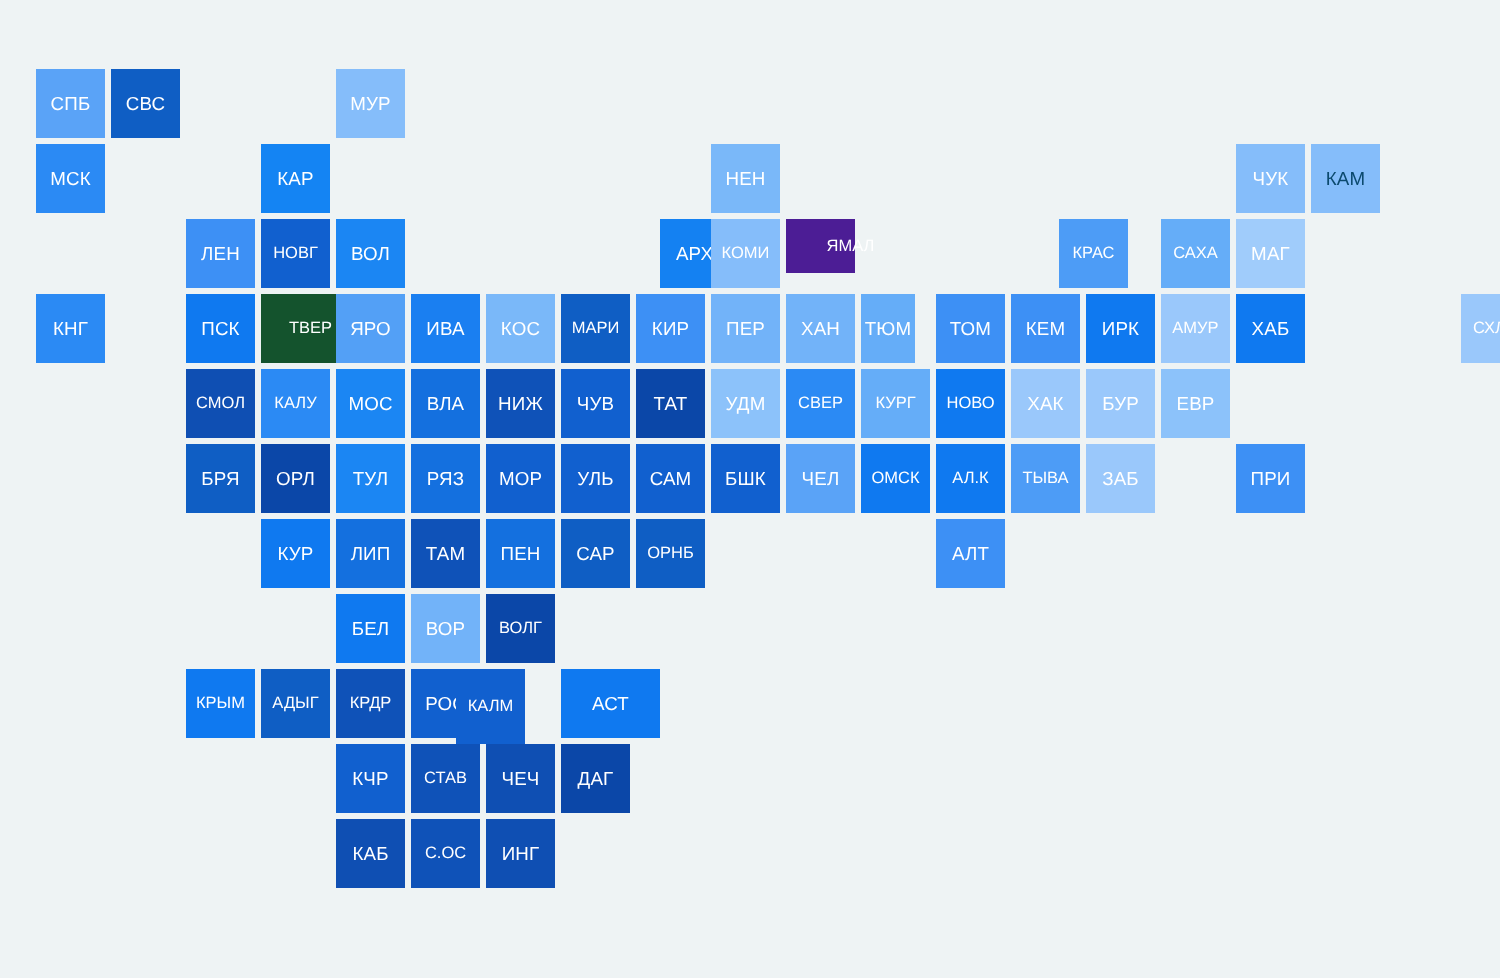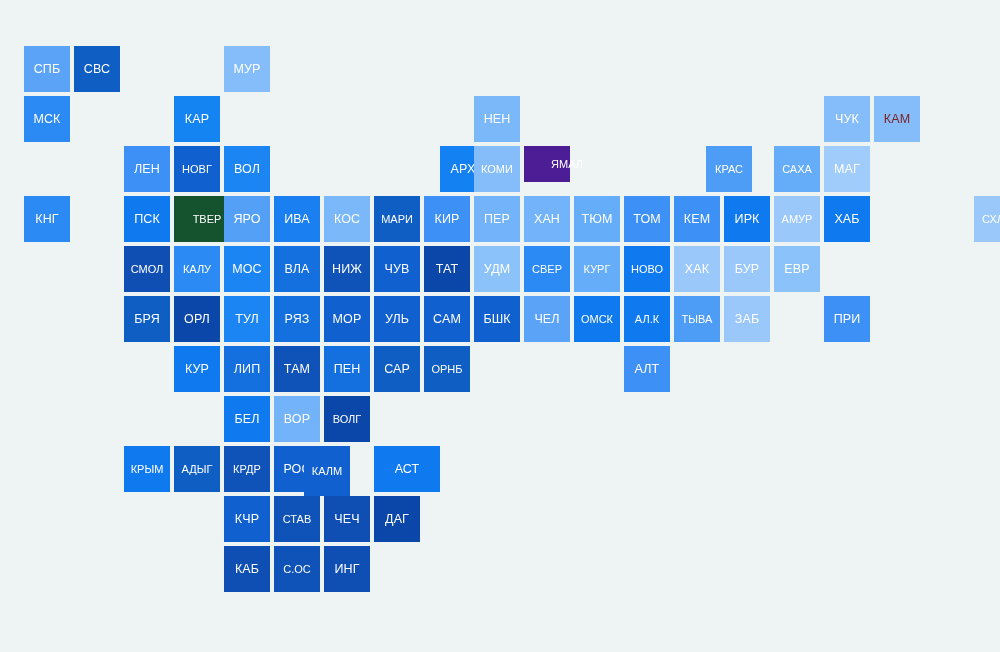--- a/index.html
+++ b/index.html
@@ -43,41 +43,41 @@
 <body>
 
 <div id="tilemap" style="background: rgb(238, 243, 244);">
     <div class="tile" style="left: 24px; top: 46px; width: 46px; height: 46px; background: rgb(90, 163, 247); color: rgb(255, 255, 255);">СПБ</div>
     <div class="tile" style="left: 74px; top: 46px; width: 46px; height: 46px; background: rgb(15, 94, 196); color: rgb(255, 255, 255);">СВС</div>
     <div class="tile" style="left: 224px; top: 46px; width: 46px; height: 46px; background: rgb(133, 189, 250); color: rgb(255, 255, 255);">МУР</div>
     <div class="tile" style="left: 24px; top: 96px; width: 46px; height: 46px; background: rgb(43, 138, 244); color: rgb(255, 255, 255);">МСК</div>
     <div class="tile" style="left: 174px; top: 96px; width: 46px; height: 46px; background: rgb(20, 132, 243); color: rgb(255, 255, 255);">КАР</div>
     <div class="tile" style="left: 474px; top: 96px; width: 46px; height: 46px; background: rgb(122, 184, 249); color: rgb(255, 255, 255);">НЕН</div>
     <div class="tile" style="left: 824px; top: 96px; width: 46px; height: 46px; background: rgb(133, 189, 250); color: rgb(255, 255, 255);">ЧУК</div>
-    <div class="tile" style="left: 874px; top: 96px; width: 46px; height: 46px; background: rgb(133, 189, 250); color: #7f1d1d;">КАМ</div>
+    <div class="tile" style="left: 874px; top: 96px; width: 46px; height: 46px; background: rgb(133, 189, 250); color: #0c4a6e;">КАМ</div>
     <div class="tile" style="left: 124px; top: 146px; width: 46px; height: 46px; background: rgb(61, 144, 245); color: rgb(255, 255, 255);">ЛЕН</div>
     <div class="tile small" style="left: 174px; top: 146px; width: 46px; height: 46px; background: rgb(17, 96, 207); color: rgb(255, 255, 255);">НОВГ</div>
     <div class="tile" style="left: 224px; top: 146px; width: 46px; height: 46px; background: rgb(27, 134, 243); color: rgb(255, 255, 255);">ВОЛ</div>
     <div class="tile" style="left: 424px; top: 146px; width: 46px; height: 46px; background: rgb(20, 129, 242); color: rgb(255, 255, 255); margin-left: 16px;">АРХ</div>
     <div class="tile small" style="left: 474px; top: 146px; width: 46px; height: 46px; background: rgb(133, 189, 250); color: rgb(255, 255, 255);">КОМИ</div>
     <div class="tile small" style="left: 524px; top: 146px; width: 46px; height: 36px; background: #4c1d95; color: rgb(255, 255, 255); padding-left: 40px;">ЯМАЛ</div>
     <div class="tile small" style="left: 674px; top: 146px; width: 46px; height: 46px; background: rgb(77, 156, 246); color: rgb(255, 255, 255); margin-left: 32px;">КРАС</div>
     <div class="tile small" style="left: 774px; top: 146px; width: 46px; height: 46px; background: rgb(101, 173, 248); color: rgb(255, 255, 255);">САХА</div>
     <div class="tile" style="left: 824px; top: 146px; width: 46px; height: 46px; background: rgb(160, 204, 251); color: rgb(255, 255, 255);">МАГ</div>
     <div class="tile" style="left: 24px; top: 196px; width: 46px; height: 46px; background: rgb(43, 138, 244); color: rgb(255, 255, 255);">КНГ</div>
     <div class="tile" style="left: 124px; top: 196px; width: 46px; height: 46px; background: rgb(15, 121, 240); color: rgb(255, 255, 255);">ПСК</div>
     <div class="tile small" style="left: 174px; top: 196px; width: 66px; height: 46px; background: #14532d; color: rgb(255, 255, 255);">ТВЕР</div>
     <div class="tile" style="left: 224px; top: 196px; width: 46px; height: 46px; background: rgb(83, 160, 246); color: rgb(255, 255, 255);">ЯРО</div>
     <div class="tile" style="left: 274px; top: 196px; width: 46px; height: 46px; background: rgb(26, 127, 241); color: rgb(255, 255, 255);">ИВА</div>
     <div class="tile" style="left: 324px; top: 196px; width: 46px; height: 46px; background: rgb(122, 184, 249); color: rgb(255, 255, 255);">КОС</div>
     <div class="tile small" style="left: 374px; top: 196px; width: 46px; height: 46px; background: rgb(15, 94, 196); color: rgb(255, 255, 255);">МАРИ</div>
     <div class="tile" style="left: 424px; top: 196px; width: 46px; height: 46px; background: rgb(61, 144, 245); color: rgb(255, 255, 255);">КИР</div>
     <div class="tile" style="left: 474px; top: 196px; width: 46px; height: 46px; background: rgb(114, 179, 249); color: rgb(255, 255, 255);">ПЕР</div>
     <div class="tile" style="left: 524px; top: 196px; width: 46px; height: 46px; background: rgb(114, 179, 249); color: rgb(255, 255, 255);">ХАН</div>
-    <div class="tile" style="left: 574px; top: 196px; width: 46px; height: 46px; background: rgb(101, 173, 248); color: rgb(255, 255, 255);">ТЮМ</div>
+    <div class="tile" style="left: 574px; top: 196px; width: 36px; height: 46px; background: rgb(101, 173, 248); color: rgb(255, 255, 255);">ТЮМ</div>
     <div class="tile" style="left: 624px; top: 196px; width: 46px; height: 46px; background: rgb(61, 144, 245); color: rgb(255, 255, 255);">ТОМ</div>
     <div class="tile" style="left: 674px; top: 196px; width: 46px; height: 46px; background: rgb(61, 144, 245); color: rgb(255, 255, 255);">КЕМ</div>
     <div class="tile" style="left: 724px; top: 196px; width: 46px; height: 46px; background: rgb(15, 121, 240); color: rgb(255, 255, 255);">ИРК</div>
     <div class="tile small" style="left: 774px; top: 196px; width: 46px; height: 46px; background: rgb(154, 200, 251); color: rgb(255, 255, 255);">АМУР</div>
     <div class="tile" style="left: 824px; top: 196px; width: 46px; height: 46px; background: rgb(15, 121, 240); color: rgb(255, 255, 255);">ХАБ</div>
     <div class="tile small" style="left: 974px; top: 196px; width: 46px; height: 46px; background: rgb(154, 200, 251); color: rgb(255, 255, 255);">СХЛН</div>
     <div class="tile small" style="left: 124px; top: 246px; width: 46px; height: 46px; background: rgb(15, 79, 179); color: rgb(255, 255, 255);">СМОЛ</div>
     <div class="tile small" style="left: 174px; top: 246px; width: 46px; height: 46px; background: rgb(43, 138, 244); color: rgb(255, 255, 255);">КАЛУ</div>
     <div class="tile" style="left: 224px; top: 246px; width: 46px; height: 46px; background: rgb(27, 134, 243); color: rgb(255, 255, 255);">МОС</div>
     <div class="tile" style="left: 274px; top: 246px; width: 46px; height: 46px; background: rgb(20, 112, 223); color: rgb(255, 255, 255);">ВЛА</div>

